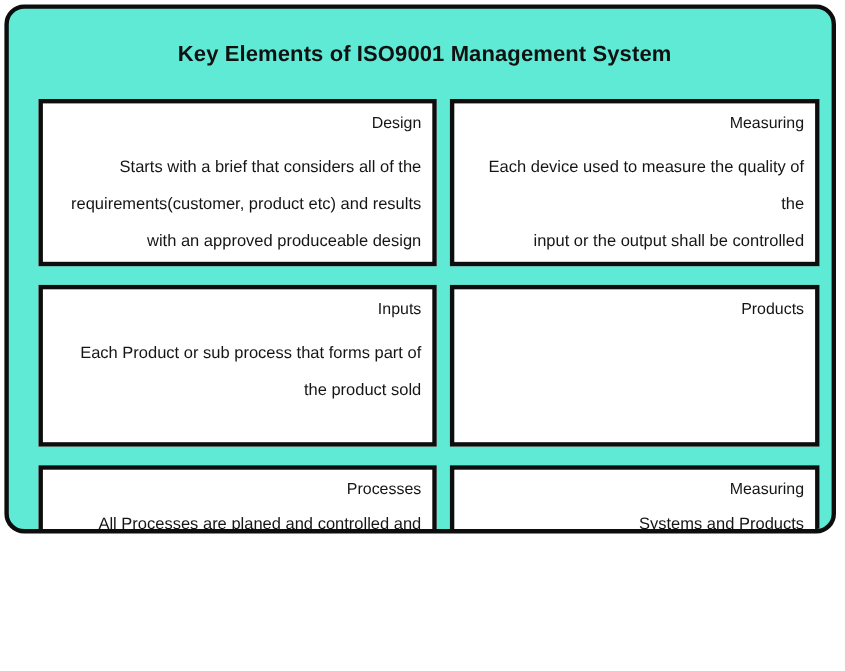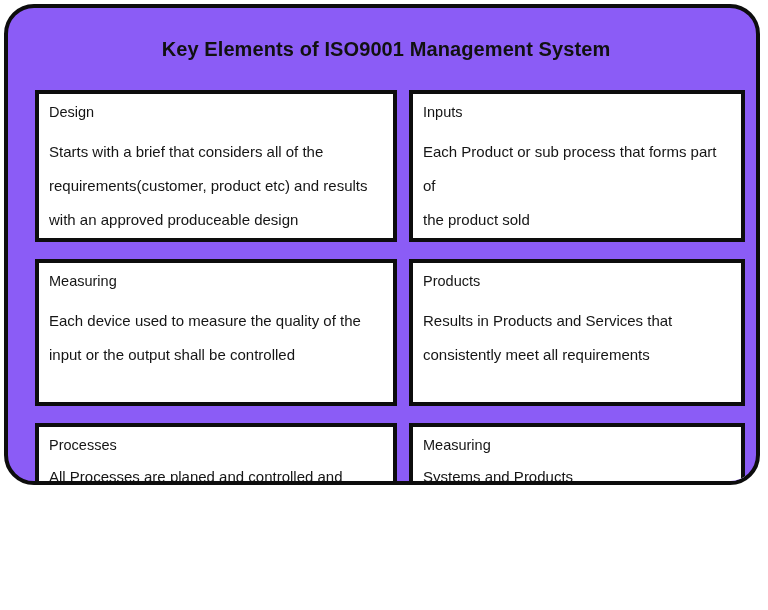--- a/index.html
+++ b/index.html
@@ -15,23 +15,23 @@
   }
 
   
   #panel {
     position: absolute;
     left: 4px;
     top: 4px;
     width: 756px;
     height: 481px;
     box-sizing: border-box;
-    background: #8b5cf6;
+    background: #5eead4;
     border: 4px solid #0d0d0d;
-    border-radius: 30px;
+    border-radius: 18px;
     overflow: hidden;
   }
 
   
   #title {
     position: absolute;
     left: 0;
     top: 28px;
     width: 756px;
     text-align: center;
@@ -54,21 +54,21 @@
     grid-template-rows: 152px 147px 145px;
     column-gap: 12px;
     row-gap: 17px;
   }
 
   .card {
     background: #ffffff;
     border: 4px solid #0d0d0d;
     box-sizing: border-box;
     padding: 7px 10px 0 10px;
-    text-align: left;
+    text-align: right;
     color: #151515;
     overflow: hidden;
   }
 
   .card-title {
     font-size: 14.5px;
     line-height: 22px;
     margin: 0 0 12px 0;
     white-space: pre;
   }
@@ -96,35 +96,33 @@
   <div id="grid">
 
     <div class="card">
       <p class="card-title">Design</p>
       <p class="card-body">Starts with a brief that considers all of the
 requirements(customer, product etc) and results
 with an approved produceable design</p>
     </div>
 
     <div class="card">
+      <p class="card-title">Measuring</p>
+      <p class="card-body">Each device used to measure the quality of the
+input or the output shall be controlled</p>
+    </div>
+
+    <div class="card">
       <p class="card-title">Inputs</p>
       <p class="card-body">Each Product or sub process that forms part of
 the product sold</p>
     </div>
 
     <div class="card">
-      <p class="card-title">Measuring</p>
-      <p class="card-body">Each device used to measure the quality of the
-input or the output shall be controlled</p>
-    </div>
-
-    <div class="card">
       <p class="card-title">Products</p>
-      <p class="card-body">Results in Products and Services that
-consistently meet all requirements</p>
     </div>
 
     <div class="card even-rhythm">
       <p class="card-title">Processes</p>
       <p class="card-body">All Processes are planed and controlled and
 personnel trained and competent</p>
     </div>
 
     <div class="card even-rhythm">
       <p class="card-title">Measuring</p>

